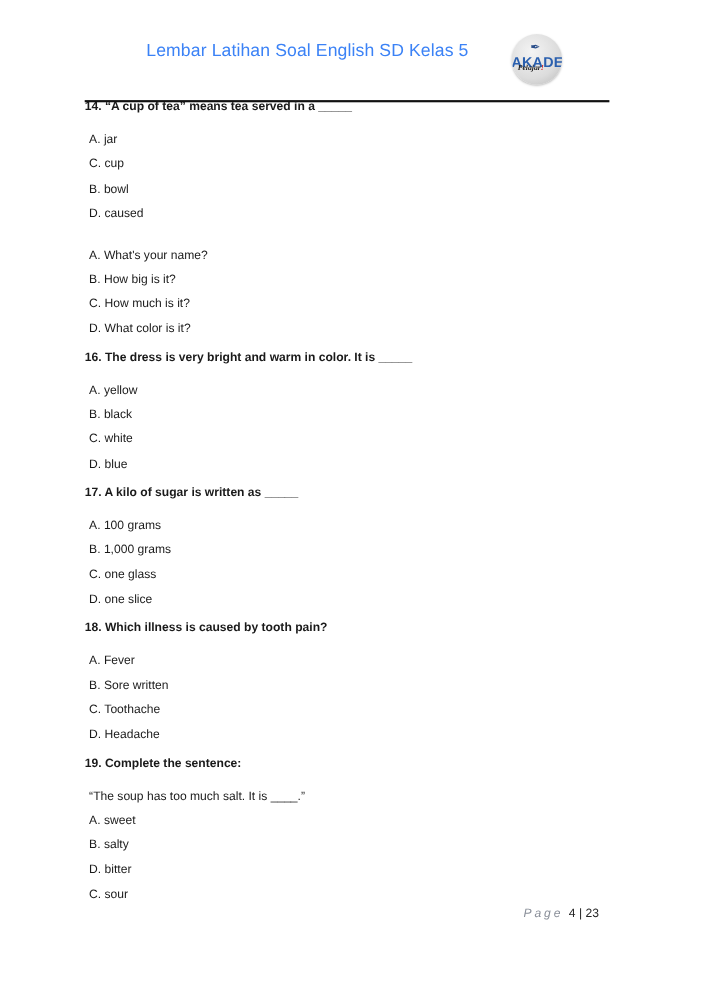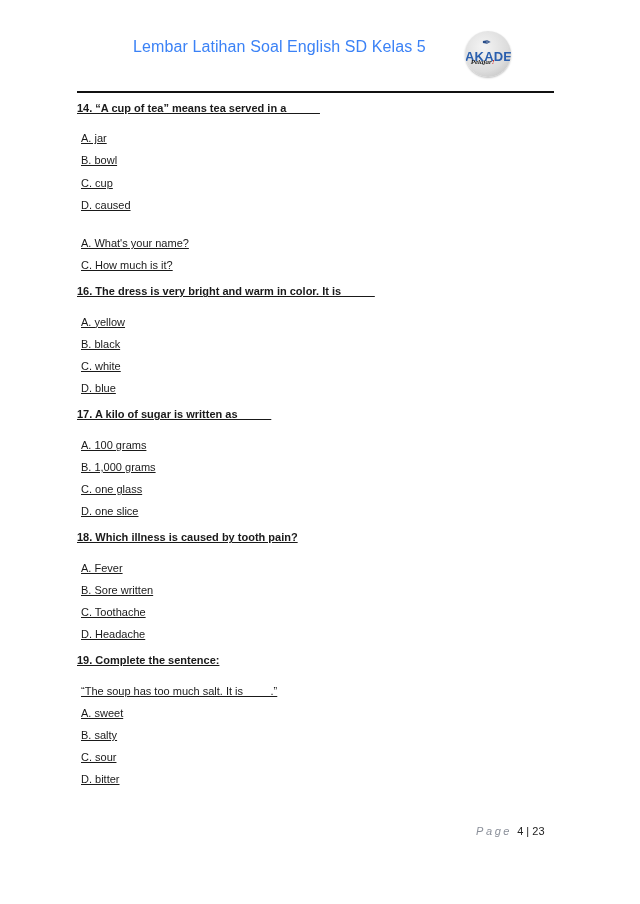--- a/index.html
+++ b/index.html
@@ -27,22 +27,22 @@
     .logo-pelajar {
       position: absolute; left: 0; right: 11px; top: 27px;
       font-size: 7px; font-weight: bold; font-style: italic; color: #222;
       font-family: "Liberation Serif", serif;
     }
     .logo-pelajar .bang { color: #d02020; }
     .header-rule {
       position: absolute; left: 77px; top: 91px; width: 477px; height: 2px; background: #111;
     }
     .content {
-      position: absolute; left: 77px; top: 99px; width: 480px;
-      font-size: 11px; line-height: 18.2px; text-decoration: underline;
+      position: absolute; left: 77px; top: 88px; width: 480px;
+      font-size: 11px; line-height: 18.2px;
     }
     .question { font-weight: bold; margin: 0; }
     .q-gap { height: 8px; }
     .option { margin: 4px; }
     .block { margin-bottom: 8px; }
     .footer {
       position: absolute; left: 476px; top: 825px; font-size: 11px; color: #222;
     }
     .footer .page-word { color: #8a8f99; letter-spacing: 2.6px; margin-right: 2px; font-style: italic; }
   </style>
@@ -58,29 +58,31 @@
   </div>
   <div class="header-rule"></div>
 </div>
 
 <div class="content">
 
   <div class="block">
     <p class="question">14. “A cup of tea” means tea served in a _____</p>
     <div class="q-gap"></div>
     <p class="option">A. jar</p>
+    <p class="option">C. cup</p>
     <p class="option">B. bowl</p>
-    <p class="option">C. cup</p>
     <p class="option">D. caused</p>
   </div>
 
   <div class="block">
     <div class="q-gap"></div>
     <p class="option">A. What's your name?</p>
+    <p class="option">B. How big is it?</p>
     <p class="option">C. How much is it?</p>
+    <p class="option">D. What color is it?</p>
   </div>
 
   <div class="block">
     <p class="question">16. The dress is very bright and warm in color. It is _____</p>
     <div class="q-gap"></div>
     <p class="option">A. yellow</p>
     <p class="option">B. black</p>
     <p class="option">C. white</p>
     <p class="option">D. blue</p>
   </div>
@@ -102,22 +104,22 @@
     <p class="option">C. Toothache</p>
     <p class="option">D. Headache</p>
   </div>
 
   <div class="block">
     <p class="question">19. Complete the sentence:</p>
     <div class="q-gap"></div>
     <p class="option">“The soup has too much salt. It is ____.”</p>
     <p class="option">A. sweet</p>
     <p class="option">B. salty</p>
+    <p class="option">D. bitter</p>
     <p class="option">C. sour</p>
-    <p class="option">D. bitter</p>
   </div>
 </div>
 
 <div class="footer">
   <span class="page-word">Page</span>
   <span>4</span>
   <span>|</span>
   <span>23</span>
 </div>
 

